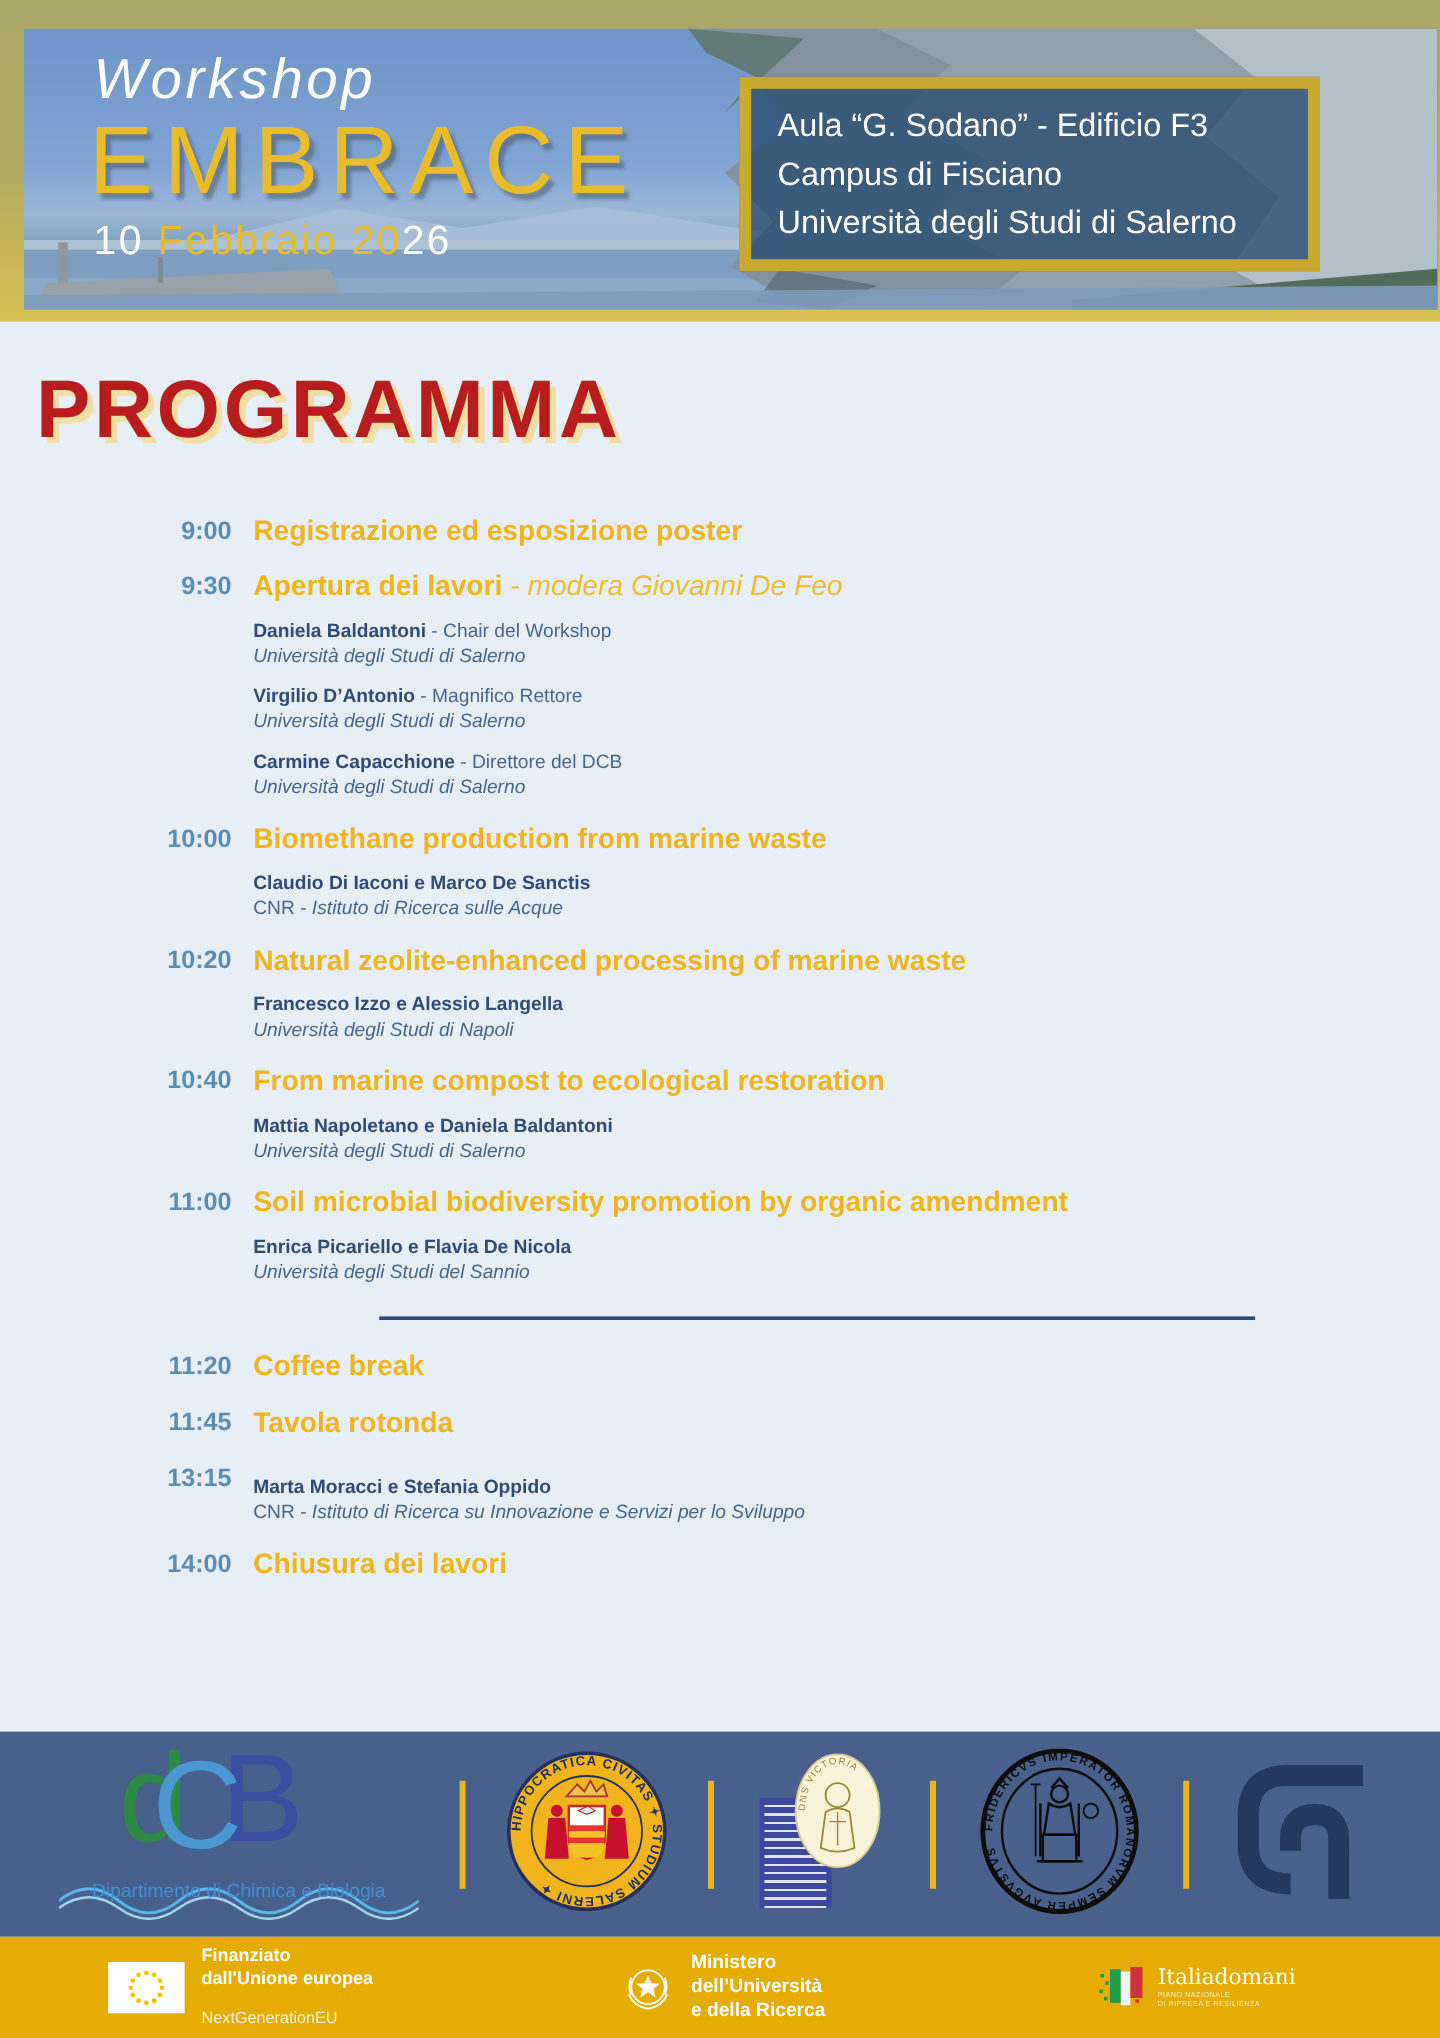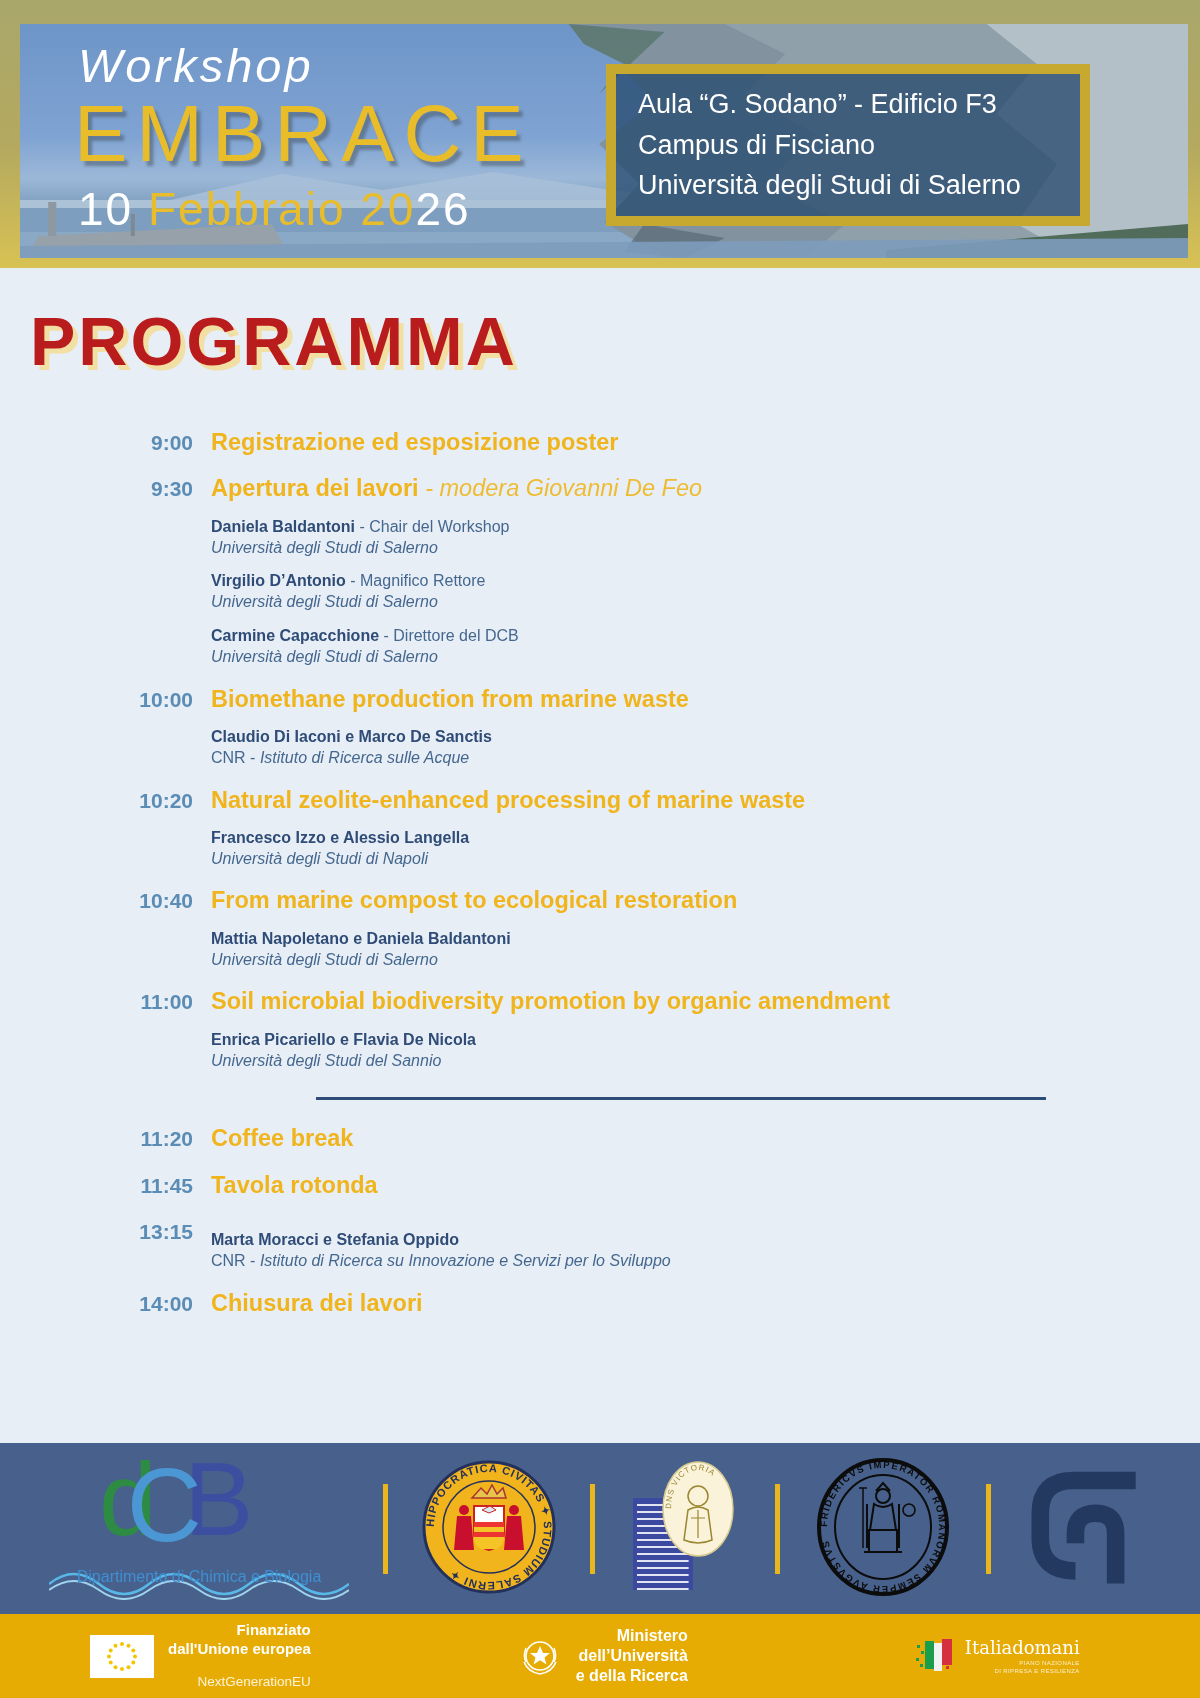--- a/index.html
+++ b/index.html
@@ -1,28 +1,28 @@
 <!DOCTYPE html>
 <html><head>
 <meta charset="utf-8">
 <style>
   html,body{margin:0;padding:0;}
   body{width:1200px;height:1698px;font-family:"Liberation Sans",sans-serif;background:#e8eef5;}
   .page{width:1200px;height:1698px;display:flex;flex-direction:column;overflow:hidden;}
 
   
-  .header{height:268px;box-sizing:border-box;padding:24px 12px 10px 20px;
+  .header{height:268px;box-sizing:border-box;padding:24px 2px 10px 20px;
           background:linear-gradient(180deg,#a9a76b 0%,#b4a95f 55%,#d8c254 100%);position:relative;flex:0 0 auto;}
   .photo{position:relative;width:100%;height:100%;overflow:hidden;
          background:linear-gradient(180deg,#6e95c8 0%,#7fa3d2 48%,#9cb8d8 66%,#8cabca 72%,#7d9dc0 78%,#86a6c4 100%);}
   .photo svg{position:absolute;left:0;top:0;width:100%;height:100%;display:block;}
   .kicker{position:absolute;left:58px;top:14px;color:#ffffff;font-size:47px;font-style:italic;font-weight:300;letter-spacing:3px;}
   .embrace{position:absolute;left:54px;top:64px;color:#e9bd2a;font-size:80px;font-weight:500;letter-spacing:9px;
            text-shadow:4px 5px 3px rgba(60,70,80,.45);}
-  .date{position:absolute;left:58px;top:158px;font-size:46px;font-weight:400;letter-spacing:2px;color:#e9bd2a;}
+  .date{position:absolute;left:58px;top:158px;font-size:34px;font-weight:400;letter-spacing:2px;color:#e9bd2a;}
   .date .w{color:#ffffff;}
   .venue-box{position:absolute;right:98px;top:40px;width:420px;box-sizing:content-box;
              border:10px solid #c8a930;background:rgba(40,75,112,.78);color:#fff;
              font-size:27px;line-height:1.5;padding:10px 22px;font-weight:400;}
 
   
   .bodyarea{flex:1 1 auto;padding:34px 0 0 30px;overflow:hidden;}
   .programma{font-size:68px;font-weight:800;color:#b91c1c;letter-spacing:3px;margin:0 0 48px 0;
              text-shadow:5px 5px 0 #f2dfa4;}
   .schedule{padding-left:105px;}
@@ -47,21 +47,21 @@
   .dcb-c{color:#4a97d4;position:relative;left:-6px;top:6px;}
   .dcb-b{color:#3b4ea0;}
   .dcb-caption{position:absolute;left:0;bottom:18px;width:300px;text-align:center;color:#3f8fd2;font-size:16px;}
   .seal-box{flex:0 0 auto;}
   .sannio{position:relative;width:112px;height:130px;flex:0 0 auto;}
   .sannio-text{position:absolute;left:4px;top:34px;width:60px;height:92px;background:#3c49a0;
      background-image:repeating-linear-gradient(180deg,rgba(255,255,255,.85) 0 2px,rgba(0,0,0,0) 2px 7px);
      background-size:86% 100%;background-position:4px 6px;background-repeat:no-repeat;}
 
   
-  .funding{flex:0 0 84px;background:#e7ac04;display:flex;align-items:center;color:#fff;text-align:right;}
+  .funding{flex:0 0 84px;background:#e7ac04;display:flex;align-items:center;color:#fff;}
   .fgroup{display:flex;align-items:center;flex:0 0 auto;}
   .eu-text{margin-left:14px;font-size:15px;font-weight:700;line-height:1.25;}
   .eu-text .sub{font-weight:400;opacity:.85;font-size:13.5px;margin-top:15px;}
   .min-text{margin-left:12px;font-size:16px;font-weight:700;line-height:1.25;}
   .ita-text{margin-left:10px;}
   .ita-title{font-family:"DejaVu Serif",serif;font-size:18px;font-weight:400;}
   .ita-sub{font-size:6px;letter-spacing:.4px;opacity:.8;line-height:1.3;margin-top:2px;}
 </style>
 </head>
 <body>

